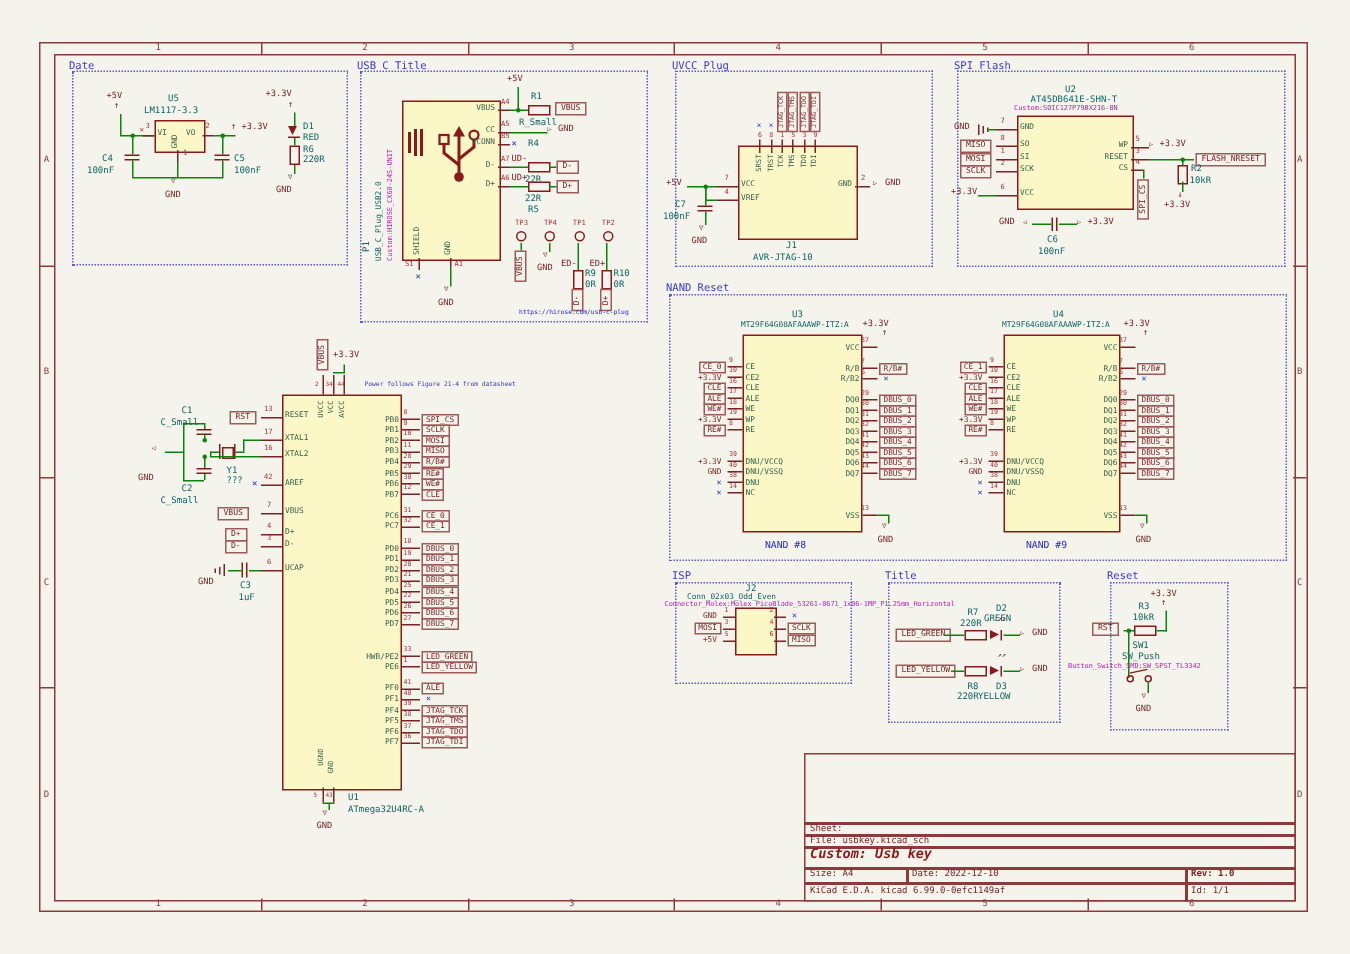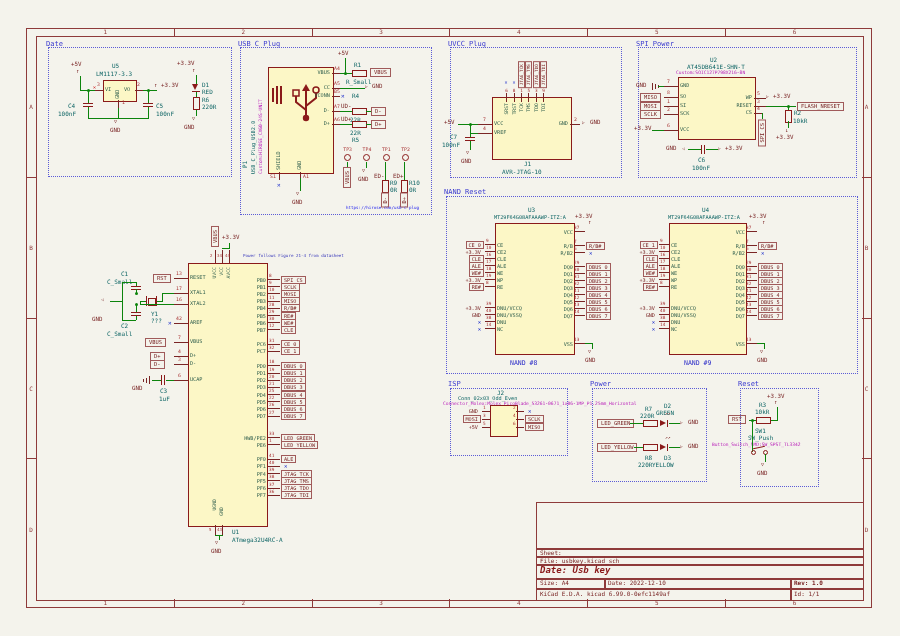--- a/index.html
+++ b/index.html
@@ -142,40 +142,40 @@
 <div class="frameln" style="left:536px;top:502px;width:326px;height:97px"></div>
 <div class="frameln" style="left:536px;top:548px;width:326px;height:0"></div>
 <div class="frameln" style="left:536px;top:556px;width:326px;height:0"></div>
 <div class="frameln" style="left:536px;top:564px;width:326px;height:0"></div>
 <div class="frameln" style="left:536px;top:578px;width:326px;height:0"></div>
 <div class="frameln" style="left:536px;top:588px;width:326px;height:0"></div>
 <div class="frameln" style="left:604px;top:578px;width:0;height:10px"></div>
 <div class="frameln" style="left:790px;top:578px;width:0;height:21px"></div>
 <span class="tbtxt" style="left:540px;top:550px">Sheet:</span>
 <span class="tbtxt" style="left:540px;top:558px">File: usbkey.kicad_sch</span>
-<span class="tbtxt tbtitle" style="left:540px;top:566px">Date: Usb key</span>
+<span class="tbtxt tbtitle" style="left:540px;top:566px">Custom: Usb key</span>
 <span class="tbtxt" style="left:540px;top:580px">Size: A4</span>
 <span class="tbtxt" style="left:608px;top:580px">Date: 2022-12-10</span>
 <span class="tbtxt tbbold" style="left:794px;top:580px">Rev: 1.0</span>
 <span class="tbtxt" style="left:540px;top:591px">KiCad E.D.A.  kicad 6.99.0-0efc1149af</span>
 <span class="tbtxt" style="left:794px;top:591px">Id: 1/1</span>
 
 <span class="seclab" style="left:46px;top:40px">Date</span>
 <div class="secbox" style="left:48px;top:47px;width:182px;height:128px"></div>
-<span class="seclab" style="left:238px;top:40px">USB C Plug</span>
+<span class="seclab" style="left:238px;top:40px">USB C Title</span>
 <div class="secbox" style="left:240px;top:47px;width:190px;height:166px"></div>
 <span class="seclab" style="left:448px;top:40px">UVCC Plug</span>
 <div class="secbox" style="left:450px;top:47px;width:170px;height:129px"></div>
-<span class="seclab" style="left:636px;top:40px">SPI Power</span>
+<span class="seclab" style="left:636px;top:40px">SPI Flash</span>
 <div class="secbox" style="left:638px;top:47px;width:217px;height:129px"></div>
 <span class="seclab" style="left:444px;top:188px">NAND Reset</span>
 <div class="secbox" style="left:446px;top:196px;width:410px;height:176px"></div>
 <span class="seclab" style="left:448px;top:380px">ISP</span>
 <div class="secbox" style="left:450px;top:388px;width:116px;height:66px"></div>
-<span class="seclab" style="left:590px;top:380px">Power</span>
+<span class="seclab" style="left:590px;top:380px">Title</span>
 <div class="secbox" style="left:592px;top:388px;width:113px;height:92px"></div>
 <span class="seclab" style="left:738px;top:380px">Reset</span>
 <div class="secbox" style="left:740px;top:388px;width:77px;height:97px"></div>
 
 <span class="txt pw" style="left:71px;top:62px">+5V</span>
 <span class="txt pw" style="left:76px;top:69px">↑</span>
 <div class="wire" style="left:80px;top:76px;width:1px;height:14px"></div>
 <div class="wire" style="left:80px;top:90px;width:23px;height:1px"></div>
 <span class="txt x" style="left:93px;top:85px">✕</span>
 <span class="txt no" style="left:97px;top:83px">3</span>

